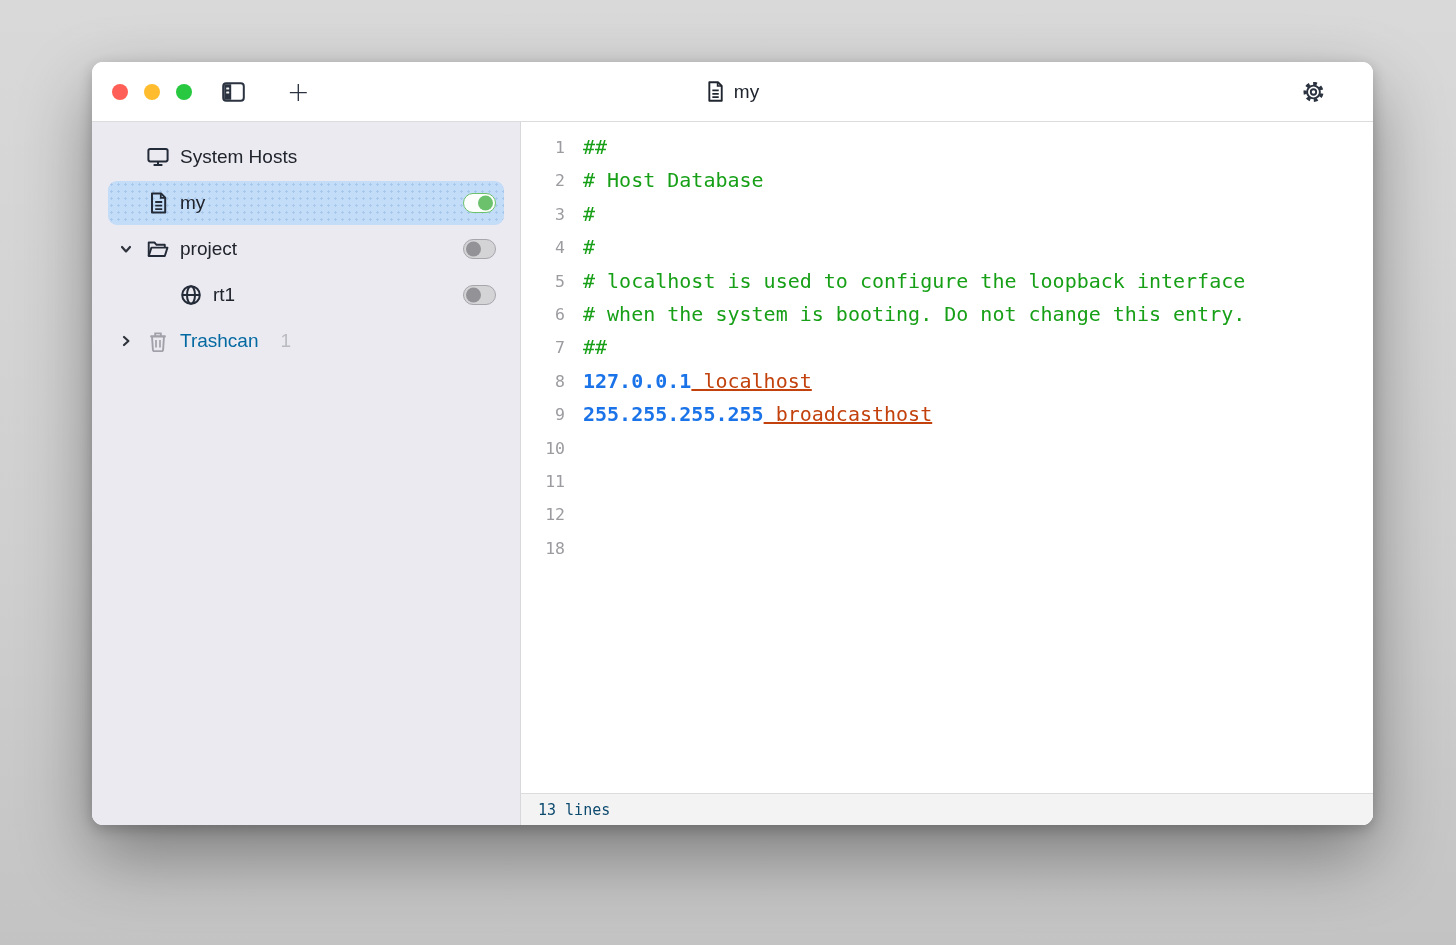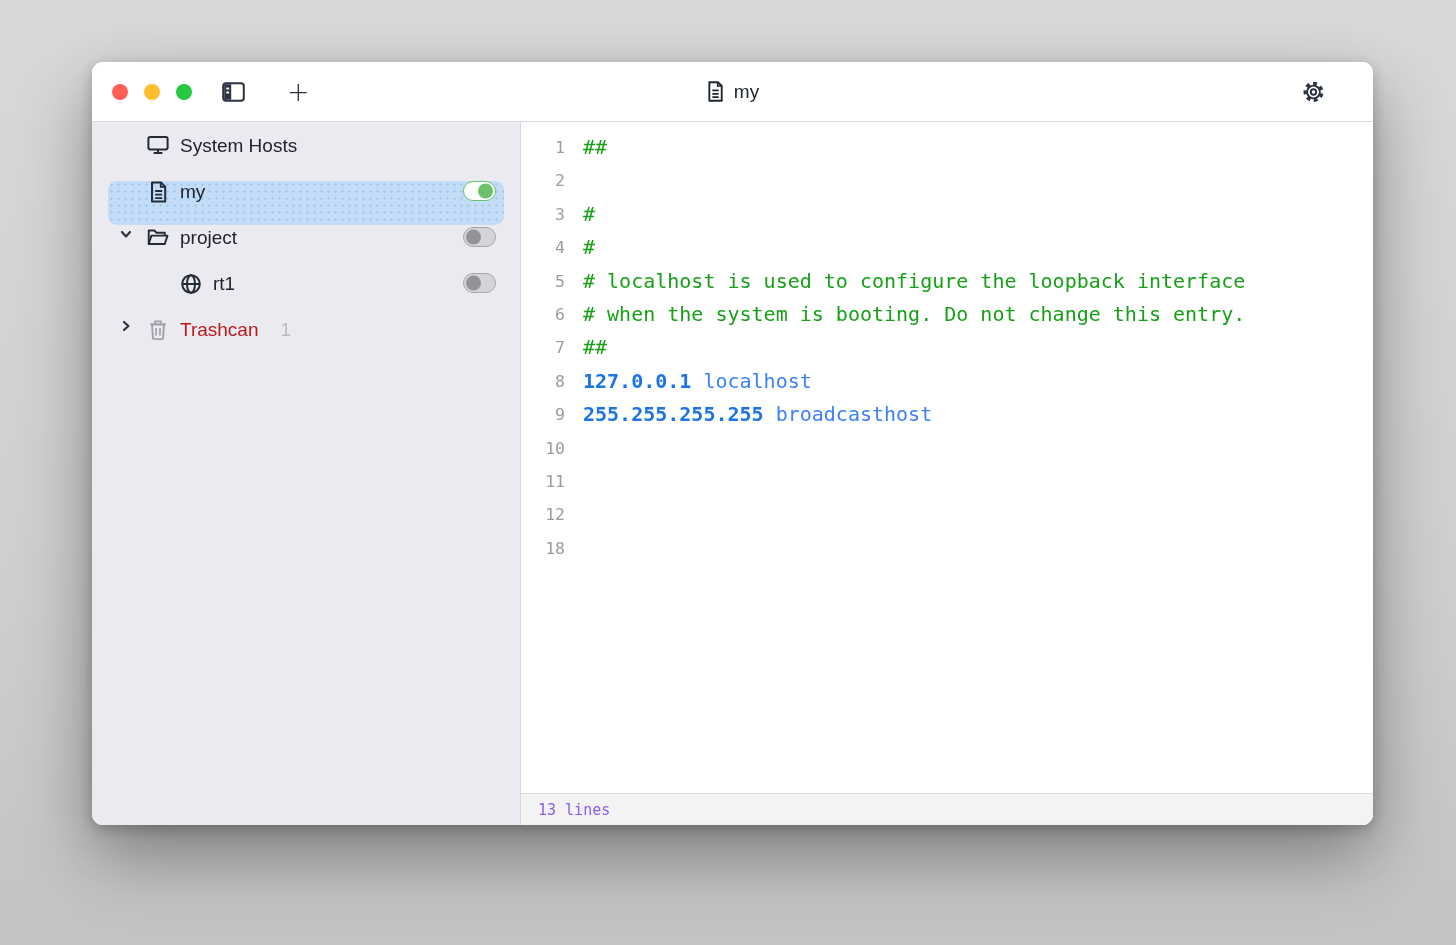--- a/index.html
+++ b/index.html
@@ -44,29 +44,29 @@
   .btn-gear { position:absolute; right:44px; top:50%; transform:translateY(-50%); }
   
   .main { flex:1; display:flex; min-height:0; }
   .sidebar {
     width:429px; flex:0 0 429px;
     background:#eceaf1; border-right:1px solid #d8d7dc;
     padding-top:11px;
   }
   .srow {
     height:44px; margin:2px 16px; border-radius:9px;
-    display:flex; align-items:flex-start;
+    display:flex; align-items:center;
     font-size:19px; color:#20242c; cursor:pointer;
   }
   .srow.selected {
     background-color:var(--selection-bg);
     background-image:radial-gradient(rgba(96,145,205,.28) 1px, transparent 1.2px);
     background-size:7px 7px;
   }
-  .srow.muted .slabel { color:#b91c1c; }
+  .srow.muted .slabel { color:#0369a1; }
   .chev { width:20px; margin-left:8px; display:flex; align-items:center; justify-content:center; color:#2e333c; }
   .sicon { width:22px; display:flex; align-items:center; justify-content:center; color:#242b38; }
   .srow.muted .sicon { color:#a2a1a9; }
   .slabel { margin-left:11px; }
   .scount { margin-left:22px; color:#babac1; font-size:19px; }
   .switch {
     margin-left:auto; margin-right:8px;
     width:33px; height:20px; border-radius:10px; position:relative; cursor:pointer; flex:0 0 33px;
   }
   .switch.off { background:#d4d4d7; border:1.5px solid #a6a6ab; }
@@ -82,25 +82,25 @@
     font-size:20px; line-height:33.4px;
   }
   .eline { display:flex; }
   .lnum {
     flex:0 0 44px; width:44px; text-align:right;
     color:#9b9ba0; font-size:16.5px; user-select:none;
   }
   .ltext { margin-left:18px; white-space:pre; color:#1d1d1f; }
   .tok-comment { color:var(--comment); }
   .tok-ip { color:var(--ip); font-weight:bold; }
-  .tok-plain { color:#3b82f6; }
+  .tok-plain { color:#c2410c;text-decoration:underline; }
   .statusbar {
     flex:0 0 32px; height:32px; background:#f4f3f4; border-top:1px solid #dcdcdc;
     display:flex; align-items:center; padding-left:17px;
-    font-family:"DejaVu Sans Mono", monospace; font-size:15px; color:#8b5cf6;
+    font-family:"DejaVu Sans Mono", monospace; font-size:15px; color:#0c4a6e;
   }
   svg { display:block; }
 </style>
 </head>
 <body>
 
 <div class="window">
 
   <div class="titlebar">
     <div class="traffic">
@@ -229,20 +229,21 @@
     </aside>
 
     <main class="editor">
       <div class="code" id="code-lines">
           <div class="eline">
             <span class="lnum">1</span>
             <span class="ltext"><span class="tok-comment">##</span></span>
           </div>
           <div class="eline">
             <span class="lnum">2</span>
+            <span class="ltext"><span class="tok-comment"># Host Database</span></span>
           </div>
           <div class="eline">
             <span class="lnum">3</span>
             <span class="ltext"><span class="tok-comment">#</span></span>
           </div>
           <div class="eline">
             <span class="lnum">4</span>
             <span class="ltext"><span class="tok-comment">#</span></span>
           </div>
           <div class="eline">

